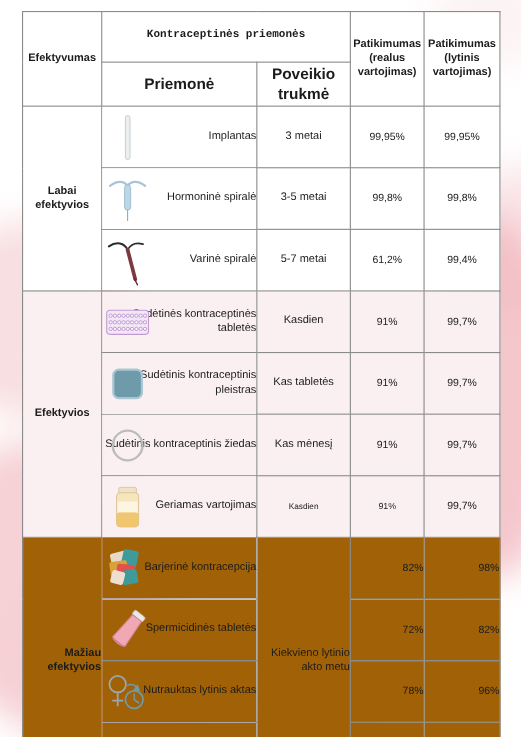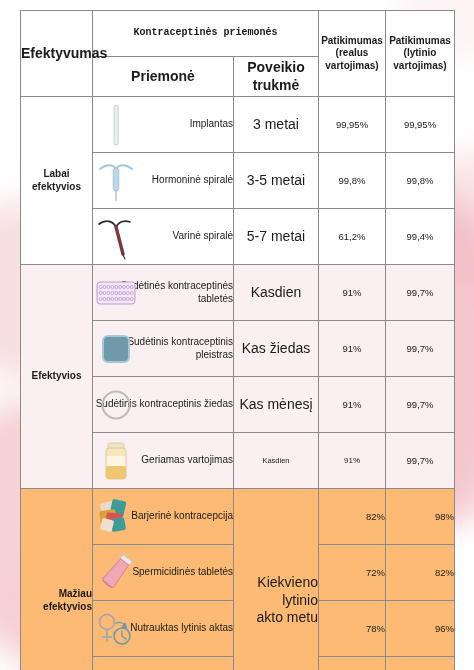--- a/index.html
+++ b/index.html
@@ -94,21 +94,21 @@
 
   
   .hd {
     font-weight: bold;
     font-size: 9.5px;
     text-align: center;
     line-height: 1.25;
     padding: 4px 3px;
     background: #ffffff;
   }
-  .hd-eff   { font-size: 14px; }
+  .hd-eff   { font-size: 10px; }
   .hd-group { font-size: 10px; font-family: Liberation Mono, monospace; }
   .hd-sub   { font-size: 14px; }
   .hd-rel   { font-size: 10px; margin-left: 18px; }
 
   
   .seclabel {
     font-weight: bold;
     font-size: 10px;
     text-align: center;
     line-height: 1.25;
@@ -120,38 +120,38 @@
   .bodyrow td { height: 55px; }
   .cell-name {
     position: relative;
     font-size: 10px;
     text-align: right;
     padding: 3px 5px 3px 40px;
     line-height: 1.25;
   }
   .cell-name .label-txt { display: block; }
   .cell-dur {
-    font-size: 14px;
+    font-size: 10px;
     text-align: center;
     padding: 3px;
     line-height: 1.25;
   }
   .cell-dur.small { font-size: 7.5px; }
   .cell-pct {
     font-size: 9.5px;
     text-align: center;
     padding: 3px;
     margin-left: 28px;
   }
   .cell-pct.small { font-size: 8px; }
 
   
   .sec-white { background: #ffffff; }
   .sec-pink  { background: #fbf0f1; }
-  .sec-pink2 { background: #fdba74; text-align: right; }
+  .sec-pink2 { background: #a16207; text-align: right; }
 
   
   .icon-box {
     position: absolute;
     left: 3px;
     top: 50%;
     transform: translateY(-50%);
     width: 40px;
     height: 46px;
     display: flex;
@@ -186,21 +186,21 @@
         <tr style="height: 46px;">
           <td class="hd hd-eff sec-white" rowspan="2">Efektyvumas</td>
           <td class="hd hd-group sec-white" colspan="2">Kontraceptinės priemonės</td>
           <td class="hd hd-rel sec-white" rowspan="2">
             <div>Patikimumas</div>
             <div>(realus</div>
             <div>vartojimas)</div>
           </td>
           <td class="hd hd-rel sec-white" rowspan="2">
             <div>Patikimumas</div>
-            <div>(lytinio</div>
+            <div>(lytinis</div>
             <div>vartojimas)</div>
           </td>
         </tr>
         <tr style="height: 40px;">
           <td class="hd hd-sub sec-white">Priemonė</td>
           <td class="hd hd-sub sec-white">Poveikio trukmė</td>
         </tr>
         <tr class="bodyrow">
           <td class="seclabel sec-white" rowspan="3">
             <div>Labai</div>
@@ -295,21 +295,21 @@
         </tr>
         <tr class="bodyrow">
           <td class="cell-name sec-pink">
             <span class="icon-box">
               <svg width="30" height="30" viewBox="0 0 30 30">
       <rect x="2" y="2" width="26" height="26" rx="5" fill="#6f9aaa" stroke="#a9c7d2" stroke-width="2"></rect>
     </svg>
             </span>
             <span class="label-txt">Sudėtinis kontraceptinis pleistras</span>
           </td>
-          <td class="cell-dur sec-pink">Kas žiedas</td>
+          <td class="cell-dur sec-pink">Kas tabletės</td>
           <td class="cell-pct sec-pink">91%</td>
           <td class="cell-pct sec-pink">99,7%</td>
         </tr>
         <tr class="bodyrow">
           <td class="cell-name sec-pink">
             <span class="icon-box">
               <svg width="34" height="34" viewBox="0 0 34 34">
       <circle cx="17" cy="17" r="13.5" fill="none" stroke="#bdbdbd" stroke-width="2.2"></circle>
     </svg>
             </span>

